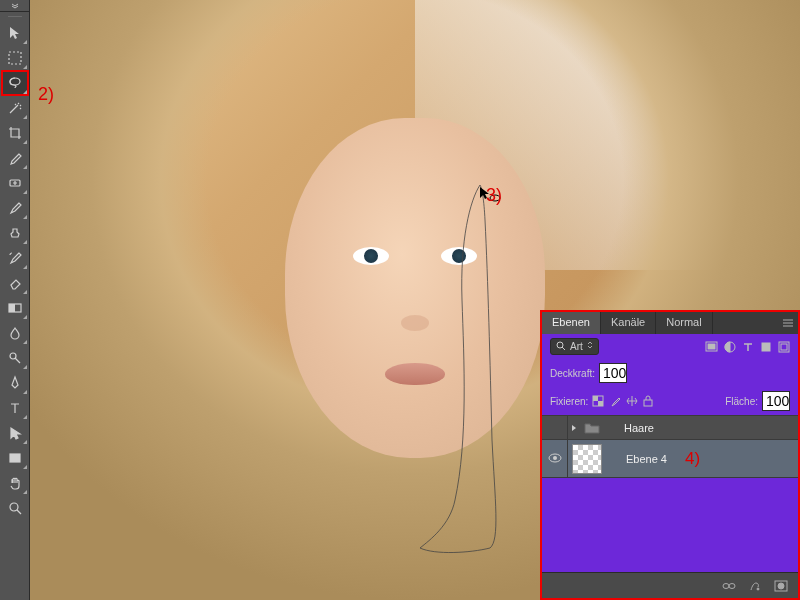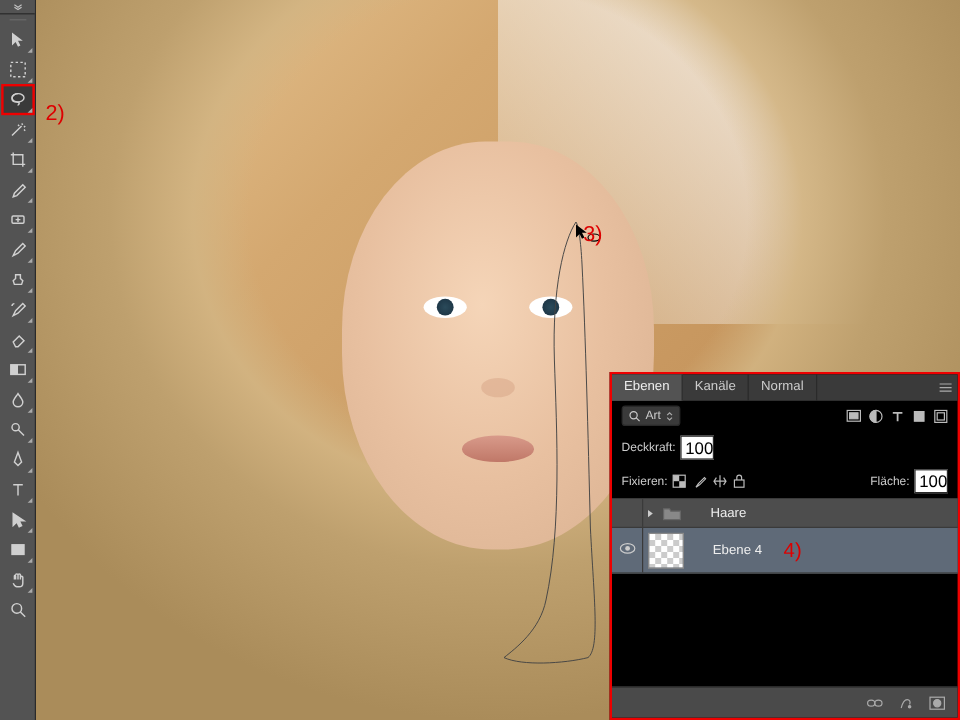--- a/index.html
+++ b/index.html
@@ -25,29 +25,29 @@
     .nose { position: absolute; left: 50%; top: 58%; transform: translateX(-50%); width: 28px; height: 16px; background: rgba(200,140,110,0.3); border-radius: 50%; }
     .lips { position: absolute; left: 50%; top: 72%; transform: translateX(-50%); width: 60px; height: 22px; background: linear-gradient(180deg, #d89a8a, #c07868); border-radius: 50% 50% 48% 48%; }
     .hair { position: absolute; inset: 0; background: radial-gradient(ellipse 60% 70% at 50% 30%, transparent 45%, rgba(210,180,130,0.9) 55%, rgba(190,160,110,1) 70%, rgba(170,140,90,1) 100%); }
     .bg-white { position: absolute; right: 0; top: 0; width: 50%; height: 45%; background: linear-gradient(225deg, #fafafa 0%, rgba(250,250,250,0.3) 80%, transparent 100%); }
     
     .lasso-path { position: absolute; left: 370px; top: 160px; pointer-events: none; }
     .cursor { position: absolute; left: 448px; top: 185px; pointer-events: none; }
     
     .annot { position: absolute; color: #d00; font-size: 18px; font-weight: normal; font-family: Arial; pointer-events: none; }
     
-    .panel-container { position: absolute; right: 0; bottom: 0; width: 292px; height: 290px; border: 2px solid #e00; background: #000000; }
+    .panel-container { position: absolute; right: 0; bottom: 0; width: 260px; height: 290px; border: 2px solid #e00; background: #6d28d9; }
     .ptabs { display: flex; height: 22px; background: #3a3a3a; }
     .ptab { padding: 4px 10px 3px; color: #ccc; font-size: 11px; cursor: pointer; border-right: 1px solid #2a2a2a; }
     .ptab.active { background: #535353; color: #eee; }
     .pmenu { margin-left: auto; width: 20px; display: flex; align-items: center; justify-content: center; }
     .pmenu svg { fill: #aaa; }
     
     .prow { display: flex; align-items: center; padding: 4px 8px; gap: 4px; }
-    .filter-box { background: #3a3a3a; border: 1px solid #2a2a2a; padding: 2px 5px; display: flex; align-items: center; gap: 4px; color: #ccc; font-size: 10px; border-radius: 3px; }
+    .filter-box { background: #3a3a3a; border: 1px solid #2a2a2a; padding: 2px 5px; display: flex; gap: 4px; color: #ccc; font-size: 10px; border-radius: 3px; }
     .filter-box svg { stroke: #ccc; fill: none; }
     .picons { margin-left: auto; display: flex; gap: 6px; align-items: center; }
     .picons svg { fill: #bbb; stroke: #bbb; }
     
     .select { background: #3a3a3a; border: 1px solid #2a2a2a; border-radius: 3px; padding: 2px 16px 2px 6px; color: #ddd; font-size: 10px; position: relative; flex: 1; }
     .select::after { content: ""; position: absolute; right: 4px; top: 3px; width: 6px; height: 8px; background: linear-gradient(#888,#888) center/6px 1px no-repeat; }
     .select .arrows { position: absolute; right: 3px; top: 50%; transform: translateY(-50%); }
     .plabel { color: #ccc; font-size: 10px; }
     .num-input { background: #fff; color: #000; border: 1px solid #2a2a2a; width: 28px; text-align: right; padding: 1px 3px; font-size: 14px; }
     

